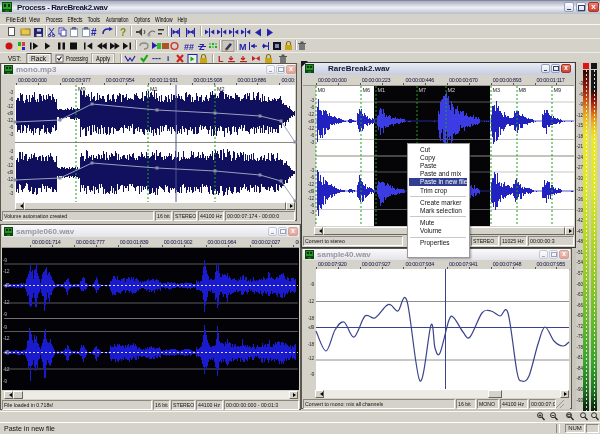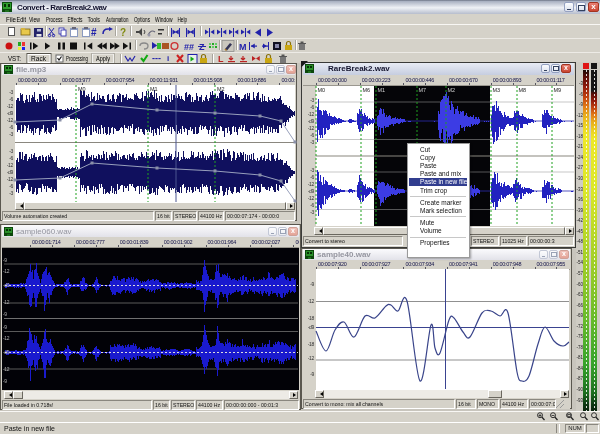--- a/index.html
+++ b/index.html
@@ -1,21 +1,21 @@
 <!DOCTYPE html>
 <html><head><meta charset="utf-8"><style>html,body{margin:0;padding:0}body{width:600px;height:434px;font-family:"Liberation Sans",sans-serif;background:#d5d2c9;position:relative;overflow:hidden}</style></head><body>
 <div style="position:absolute;left:0;top:0;width:600px;height:14px;background:linear-gradient(180deg,#6a7183 0%,#aab1c2 10%,#eff1f6 55%,#b6bdcd 100%)"></div>
 <svg style="position:absolute;left:2px;top:2px" width="10" height="10">
     <rect width="10" height="10" fill="#0b4d0b"></rect>
     <rect x="1" y="1" width="8" height="6" fill="#2e9e2e"></rect>
     <rect x="2" y="2" width="2" height="3" fill="#063006"></rect>
     <rect x="6" y="2" width="2" height="3" fill="#063006"></rect>
     <rect x="3" y="8" width="4" height="2" fill="#1c6e1c"></rect>
   </svg>
-<div style="position:absolute;left:17px;top:2.5px;font-size:8px;font-weight:bold;letter-spacing:-0.4px;color:#10102c">Convert - RareBreak2.wav</div>
+<div style="position:absolute;left:17px;top:2.5px;font-size:8px;font-weight:bold;letter-spacing:-0.4px;color:#10102c">Process - RareBreak2.wav</div>
 <div style="position:absolute;left:564px;top:2px;width:10px;height:10px;background:linear-gradient(180deg,#fcfdff,#dde2ee);border:1px solid #96a2c2;border-radius:2px;box-sizing:border-box">
     <div style="position:absolute;left:2px;top:6px;width:4px;height:1px;background:#33415e"></div>
   </div>
 <div style="position:absolute;left:576px;top:2px;width:10px;height:10px;background:linear-gradient(180deg,#fcfdff,#dde2ee);border:1px solid #96a2c2;border-radius:2px;box-sizing:border-box">
     <div style="position:absolute;left:1px;top:2px;width:5px;height:4px;border:1px solid #33415e"></div>
   </div>
 <div style="position:absolute;left:588px;top:2px;width:11px;height:10px;background:linear-gradient(180deg,#ea8276,#cb4430);border:1px solid #a23421;border-radius:2px;box-sizing:border-box;color:#fff;font-weight:bold;font-size:8px;line-height:8px;text-align:center">x</div>
 <div style="position:absolute;left:0;top:14px;width:600px;height:10px;background:#d5d2c9"></div>
 <svg style="position:absolute;left:0;top:14px" width="260" height="10">
     <text x="6" y="7.5" font-size="7" fill="#000" font-family="Liberation Sans" textLength="10" lengthAdjust="spacingAndGlyphs">File</text>
@@ -228,21 +228,21 @@
 <div style="position:absolute;left:591px;top:63px;width:6px;height:6px;background:#161616"></div>
 <div style="position:absolute;left:0;top:63px;width:297px;height:158px;background:#d5d2c9;border:1px solid #5a574f;box-sizing:border-box"></div>
 <div style="position:absolute;left:2px;top:64px;width:293px;height:11px;background:linear-gradient(180deg,#fbfbfd,#e2e2e9)"></div>
 <svg style="position:absolute;left:4px;top:65px" width="9" height="9">
     <rect width="9" height="9" fill="#0b470b"></rect>
     <rect x="1" y="1" width="7" height="5" fill="#2a8f2a"></rect>
     <rect x="2" y="2" width="2" height="2" fill="#063006"></rect>
     <rect x="5" y="2" width="2" height="2" fill="#063006"></rect>
     <rect x="3" y="7" width="3" height="2" fill="#1c6e1c"></rect>
   </svg>
-<div style="position:absolute;left:16px;top:65px;font-size:8px;font-weight:bold;color:#9596a0">file.mp3</div>
+<div style="position:absolute;left:16px;top:65px;font-size:8px;font-weight:bold;color:#9596a0">mono.mp3</div>
 <div style="position:absolute;left:266px;top:65px;width:9px;height:9px;background:linear-gradient(180deg,#fcfcfd,#eceef4);border:1px solid #c3c8d6;border-radius:2px;box-sizing:border-box">
     <div style="position:absolute;left:2px;top:5px;width:3px;height:1px;background:#9aa2b5"></div>
   </div>
 <div style="position:absolute;left:276px;top:65px;width:9px;height:9px;background:linear-gradient(180deg,#fcfcfd,#eceef4);border:1px solid #c3c8d6;border-radius:2px;box-sizing:border-box">
     <div style="position:absolute;left:1px;top:1px;width:4px;height:3px;border:1px solid #9aa2b5"></div>
   </div>
 <div style="position:absolute;left:286px;top:65px;width:10px;height:9px;background:linear-gradient(180deg,#f0c2ba,#e4a396);border:1px solid #cfa097;border-radius:2px;box-sizing:border-box;color:#fff;font-weight:bold;font-size:7px;line-height:6px;text-align:center">x</div>
 <div style="position:absolute;left:2px;top:76px;width:293px;height:9px;background:#d5d2c9;border-bottom:1px solid #9a978f;overflow:hidden">
     <div style="position:absolute;left:16.0px;top:1px;font-size:5.5px;letter-spacing:-0.3px;color:#14144a;white-space:nowrap">00:00:00:000</div>
     <div style="position:absolute;left:59.9px;top:1px;font-size:5.5px;letter-spacing:-0.3px;color:#14144a;white-space:nowrap">00:00:03:977</div>
@@ -328,21 +328,21 @@
 <div style="position:absolute;left:225px;top:211px;width:70px;height:10px;border:1px solid;border-color:#8a877f #fff #fff #8a877f;box-sizing:border-box;font-size:5.2px;line-height:8px;color:#111;padding-left:1px;white-space:nowrap;overflow:hidden">00:00:07:174 - 00:00:0</div>
 <div style="position:absolute;left:0;top:224px;width:301px;height:186px;background:#d5d2c9;border:1px solid #5a574f;box-sizing:border-box"></div>
 <div style="position:absolute;left:2px;top:225px;width:297px;height:12px;background:linear-gradient(180deg,#fbfbfd,#e2e2e9)"></div>
 <svg style="position:absolute;left:4px;top:227px" width="9" height="9">
     <rect width="9" height="9" fill="#0b470b"></rect>
     <rect x="1" y="1" width="7" height="5" fill="#2a8f2a"></rect>
     <rect x="2" y="2" width="2" height="2" fill="#063006"></rect>
     <rect x="5" y="2" width="2" height="2" fill="#063006"></rect>
     <rect x="3" y="7" width="3" height="2" fill="#1c6e1c"></rect>
   </svg>
-<div style="position:absolute;left:16px;top:227px;font-size:8px;font-weight:normal;color:#9596a0">sample060.wav</div>
+<div style="position:absolute;left:16px;top:227px;font-size:8px;font-weight:bold;color:#9596a0">sample060.wav</div>
 <div style="position:absolute;left:268px;top:227px;width:9px;height:9px;background:linear-gradient(180deg,#fcfcfd,#eceef4);border:1px solid #c3c8d6;border-radius:2px;box-sizing:border-box">
     <div style="position:absolute;left:2px;top:5px;width:3px;height:1px;background:#9aa2b5"></div>
   </div>
 <div style="position:absolute;left:278px;top:227px;width:9px;height:9px;background:linear-gradient(180deg,#fcfcfd,#eceef4);border:1px solid #c3c8d6;border-radius:2px;box-sizing:border-box">
     <div style="position:absolute;left:1px;top:1px;width:4px;height:3px;border:1px solid #9aa2b5"></div>
   </div>
 <div style="position:absolute;left:288px;top:227px;width:10px;height:9px;background:linear-gradient(180deg,#f0c2ba,#e4a396);border:1px solid #cfa097;border-radius:2px;box-sizing:border-box;color:#fff;font-weight:bold;font-size:7px;line-height:6px;text-align:center">x</div>
 <div style="position:absolute;left:2px;top:238px;width:297px;height:9px;background:#d5d2c9;border-bottom:1px solid #9a978f;overflow:hidden">
     <div style="position:absolute;left:30.0px;top:1px;font-size:5.5px;letter-spacing:-0.3px;color:#14144a;white-space:nowrap">00:00:01:714</div>
     <div style="position:absolute;left:73.9px;top:1px;font-size:5.5px;letter-spacing:-0.3px;color:#14144a;white-space:nowrap">00:00:01:777</div>

